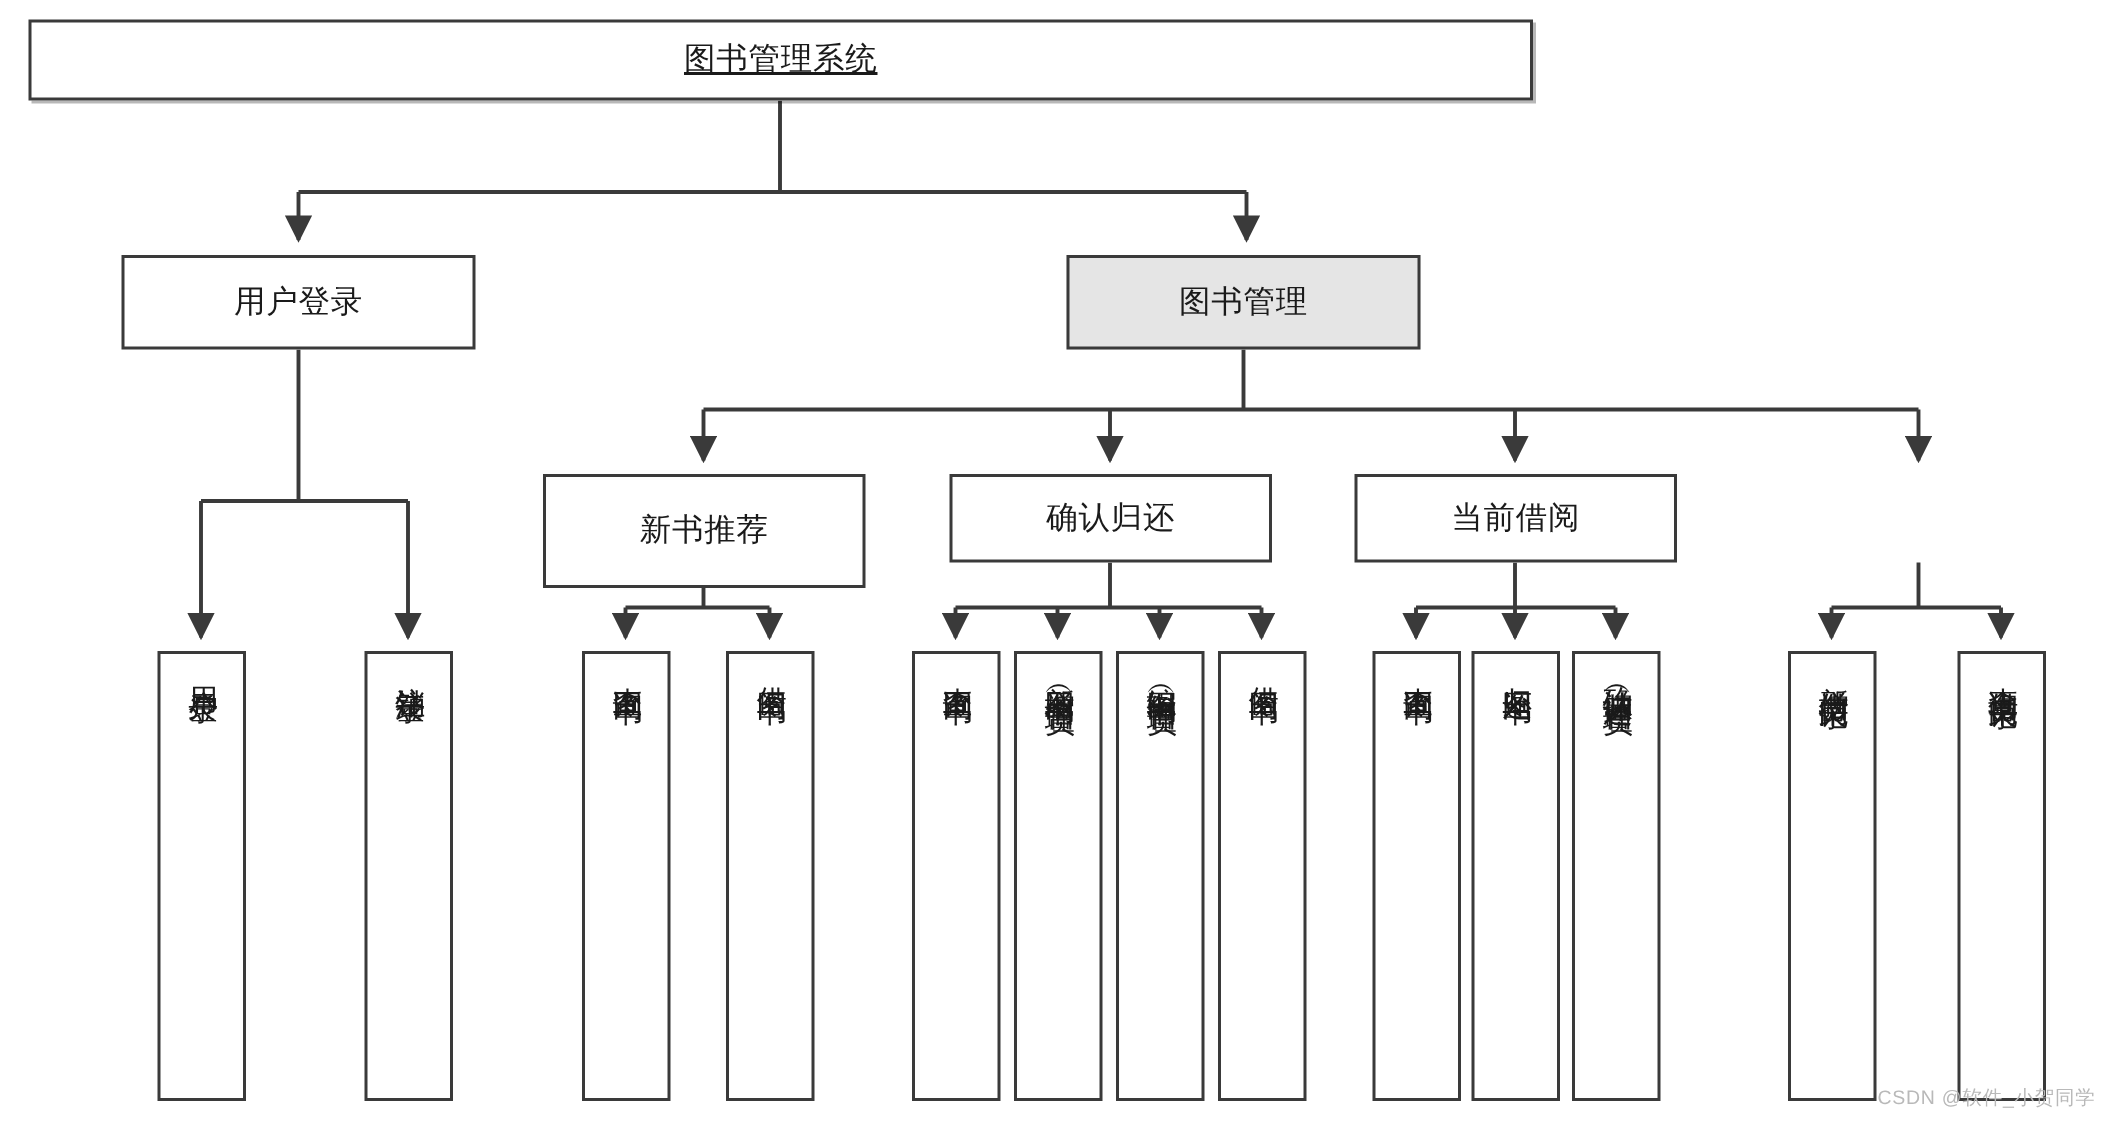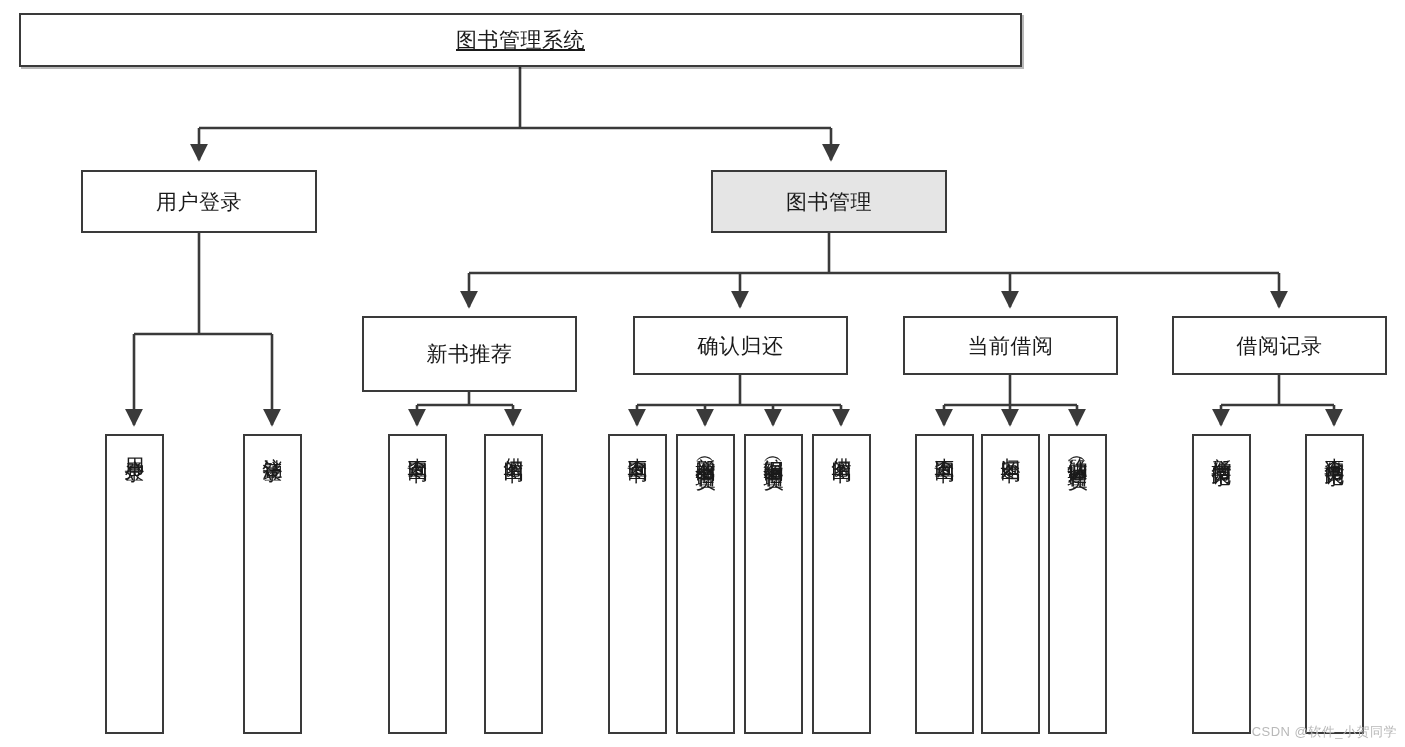--- a/index.html
+++ b/index.html
@@ -133,23 +133,20 @@
 
   <div class="node lvl3" style="left: 362px; top: 316px; width: 215px; height: 76px; background: rgb(255, 255, 255); border-color: rgb(58, 58, 58); color: rgb(26, 26, 26);">
     <span class="label">新书推荐</span>
   </div>
   <div class="node lvl3" style="left: 633px; top: 316px; width: 215px; height: 59px; background: rgb(255, 255, 255); border-color: rgb(58, 58, 58); color: rgb(26, 26, 26);">
     <span class="label">确认归还</span>
   </div>
   <div class="node lvl3" style="left: 903px; top: 316px; width: 215px; height: 59px; background: rgb(255, 255, 255); border-color: rgb(58, 58, 58); color: rgb(26, 26, 26);">
     <span class="label">当前借阅</span>
   </div>
-  <div class="node lvl3" style="left: 1172px; top: 316px; width: 215px; height: 59px; background: rgb(255, 255, 255); border-color: rgb(58, 58, 58); color: rgb(26, 26, 26);">
-    <span class="label">借阅记录</span>
-  </div>
 
   <div class="node leaf" style="left: 105px; top: 434px; width: 59px; height: 300px; background: rgb(255, 255, 255); border-color: rgb(58, 58, 58); color: rgb(26, 26, 26);">
     <span class="label">用户登录</span>
   </div>
   <div class="node leaf" style="left: 243px; top: 434px; width: 59px; height: 300px; background: rgb(255, 255, 255); border-color: rgb(58, 58, 58); color: rgb(26, 26, 26);">
     <span class="label">注销登录</span>
   </div>
   <div class="node leaf" style="left: 388px; top: 434px; width: 59px; height: 300px; background: rgb(255, 255, 255); border-color: rgb(58, 58, 58); color: rgb(26, 26, 26);">
     <span class="label">查询图书</span>
   </div>

